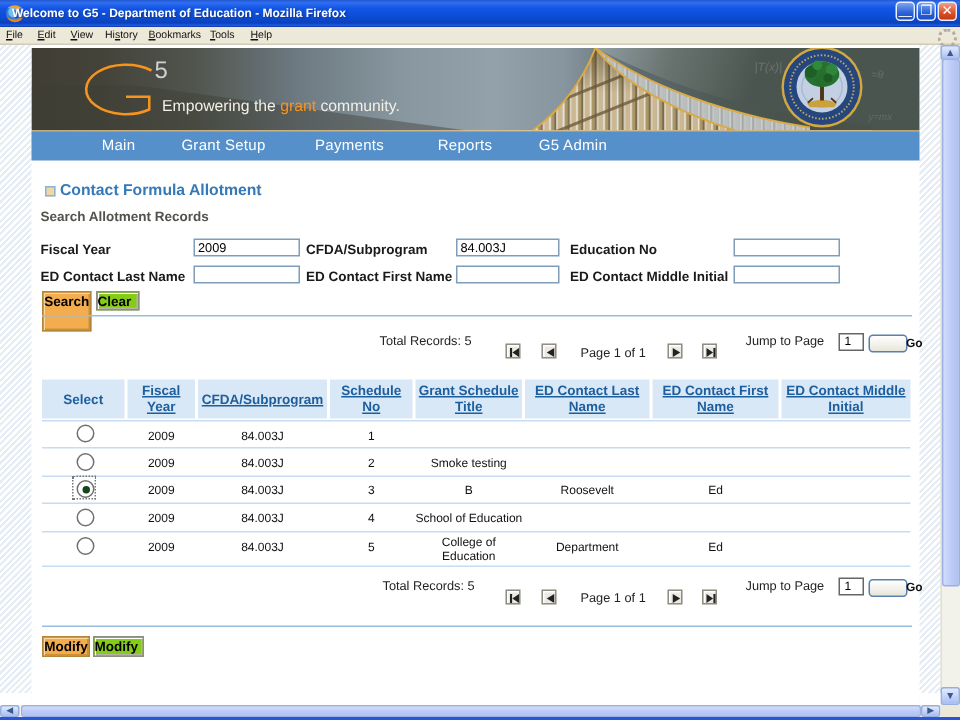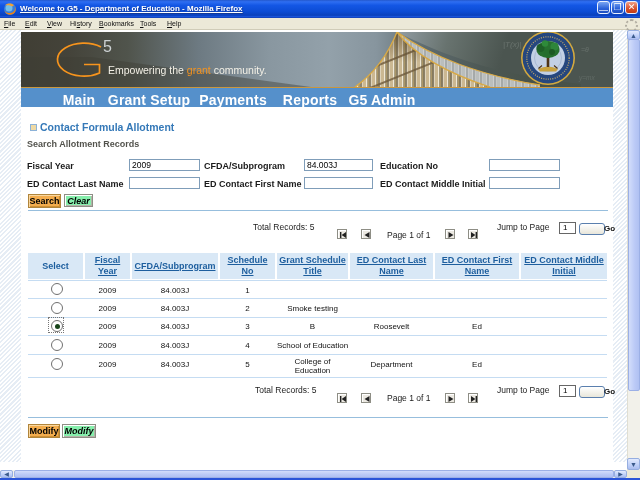--- a/index.html
+++ b/index.html
@@ -1,55 +1,55 @@
 <!DOCTYPE html>
 <html><head>
 <meta charset="utf-8">
 <style>
   html,body{margin:0;padding:0;width:640px;height:480px;overflow:hidden;background:#fff;
     font-family:"Liberation Sans",sans-serif;}
   .abs{position:absolute;}
   
   #titlebar{left:0;top:0;width:640px;height:18px;
     background:linear-gradient(180deg,#2458cc 0%,#2e6ef2 10%,#1356e4 30%,#0c4cd4 65%,#0a41bc 85%,#1d5ae4 94%,#0d34a0 100%);}
-  #title-text{left:20px;top:3.5px;color:#fff;font-size:8px;font-weight:bold;letter-spacing:0;
-    text-shadow:1px 1px 1px #123a9a;text-decoration:underline;}
+  #title-text{left:8px;top:3.5px;color:#fff;font-size:8px;font-weight:bold;letter-spacing:0;
+    text-shadow:1px 1px 1px #123a9a;}
   .wbtn{top:1px;width:13px;height:13px;border-radius:3px;border:1px solid #e8f0ff;
     box-sizing:border-box;color:#fff;font-size:9px;line-height:11px;text-align:center;}
   #btn-min{left:597px;background:linear-gradient(180deg,#79a5f2,#2a61d8 60%,#1e4fc0);}
   #btn-res{left:611px;background:linear-gradient(180deg,#79a5f2,#2a61d8 60%,#1e4fc0);}
   #btn-close{left:625px;background:linear-gradient(180deg,#f0a088,#d9512b 60%,#c03a14);}
   
   #menubar{left:0;top:18px;width:640px;height:12px;background:#ece9d8;border-bottom:1px solid #d0ccb8;
     box-sizing:border-box;}
   .mi{position:absolute;top:20px;font-size:7px;color:#111;}
   #throbber{left:625px;top:19px;width:9px;height:9px;border:2px dotted #b0aca0;border-radius:50%;}
   
   #view{left:0;top:30px;width:627px;height:440px;
     background:repeating-linear-gradient(135deg,#ffffff 0px,#ffffff 1.5px,#e6edf5 1.5px,#e6edf5 3px);}
   #page{left:21px;top:30px;width:592px;height:440px;background:#fff;}
   
   #banner{left:21px;top:32px;width:592px;height:55px;}
   #goldline{left:21px;top:87px;width:592px;height:1px;background:#c9973f;}
   #navbar{left:21px;top:88px;width:592px;height:19px;background:#5590cb;}
-  .nav{position:absolute;top:4px;color:#fff;font-size:14px;font-weight:bold;letter-spacing:.2px;
+  .nav{position:absolute;top:4px;color:#fff;font-size:10px;font-weight:normal;letter-spacing:.2px;
     transform:translateX(-50%);white-space:nowrap;padding-left:22px;}
   
   #h-icon{left:30px;top:123.5px;width:5px;height:5px;background:#eed9a4;border:1px solid #8cb2d8;}
   #heading{left:40px;top:120.5px;font-size:10.5px;font-weight:bold;color:#3579b8;letter-spacing:0;}
   #subhead{left:27px;top:138.5px;font-size:9px;font-weight:bold;color:#53534d;letter-spacing:0;}
   .lbl{position:absolute;font-size:9px;font-weight:bold;color:#1a1a1a;white-space:nowrap;}
   .inp{position:absolute;background:#fff;border:1px solid #7f9db9;box-sizing:border-box;
     height:12px;font-size:8.5px;line-height:10px;padding-left:2px;color:#000;}
   .btn-o{position:absolute;background:#f3ad4e;border:1px solid #b0853c;box-sizing:border-box;
     box-shadow:inset 1px 1px 0 #fad79f,inset -1px -1px 0 #cf8f33;
     font-size:9px;font-weight:bold;color:#000;text-align:center;}
-  .btn-g{position:absolute;background:#86efac;border:1px solid #8e8e85;box-sizing:border-box;
+  .btn-g{position:absolute;background:#84cc16;border:1px solid #8e8e85;box-sizing:border-box;
     box-shadow:inset 1px 1px 0 #ffffff,inset -1px -1px 0 #b5b2a8;
-    font-size:9px;font-weight:bold;color:#000;text-align:center;font-style:italic;}
+    font-size:9px;font-weight:bold;color:#000;text-align:left;}
   .sep{position:absolute;left:28px;width:580px;height:1px;background:#97bedd;}
   .small{position:absolute;font-size:8.5px;color:#222;white-space:nowrap;}
   .pgbtn{position:absolute;width:10px;height:10px;background:#ece9e2;border:1px solid #8e8e85;
     box-sizing:border-box;box-shadow:inset 1px 1px 0 #fff;}
   .pgbtn svg{position:absolute;left:1px;top:1px;}
   .jinp{position:absolute;background:#fff;border:1px solid #666;box-sizing:border-box;
     width:17px;height:12px;font-size:8px;line-height:10px;padding-left:3px;}
   .gobtn{position:absolute;width:21px;height:12px;border:1px solid #5a7fae;border-radius:3px;
     background:linear-gradient(180deg,#ffffff,#e8e6da);box-sizing:border-box;
     font-size:8px;font-weight:bold;text-align:center;line-height:10px;color:#111;padding-left:24px;}
@@ -208,21 +208,21 @@
 <div class="lbl" style="left:380px;top:161px">Education No</div>
 <div class="lbl" style="left:27px;top:179px">ED Contact Last Name</div>
 <div class="lbl" style="left:204px;top:179px">ED Contact First Name</div>
 <div class="lbl" style="left:380px;top:179px">ED Contact Middle Initial</div>
 <div class="inp" style="left:129px;top:159px;width:71px">2009</div>
 <div class="inp" style="left:304px;top:159px;width:69px">84.003J</div>
 <div class="inp" style="left:489px;top:159px;width:71px"></div>
 <div class="inp" style="left:129px;top:177px;width:71px"></div>
 <div class="inp" style="left:304px;top:177px;width:69px"></div>
 <div class="inp" style="left:489px;top:177px;width:71px"></div>
-<div class="btn-o" style="left:28px;top:194px;width:33px;height:14px;line-height:12px">Search</div>
+<div class="btn-o" style="left:28px;top:194px;width:33px;height:27px;line-height:12px">Search</div>
 <div class="btn-g" style="left:64px;top:194px;width:29px;height:13px;line-height:12px">Clear</div>
 <div class="sep" style="top:210px"></div>
 
 <div class="small" style="left:253px;top:222px">Total Records: 5</div>
 <div class="small" style="left:387px;top:230px">Page 1 of 1</div>
 <div class="small" style="left:497px;top:222px">Jump to Page</div>
 <div class="pgbtn" style="left:337px;top:229px">
     <svg width="8" height="8" viewBox="0 0 8 8">
       <rect x="1" y="1" width="1.4" height="6" fill="#222"></rect>
       <path d="M7,1 L7,7 L2.6,4 Z" fill="#222"></path>

